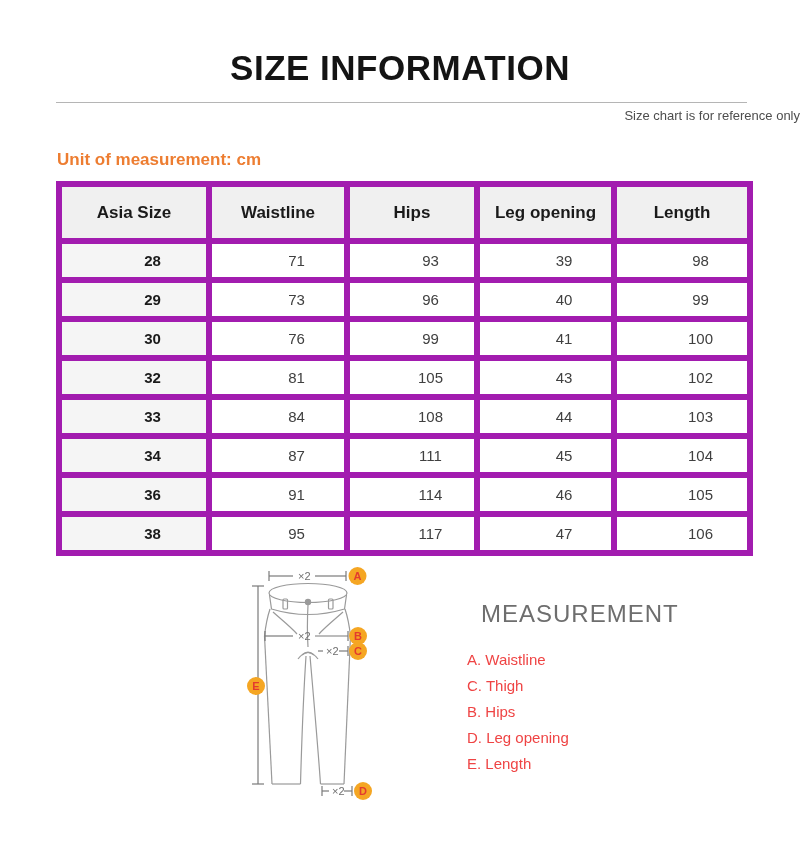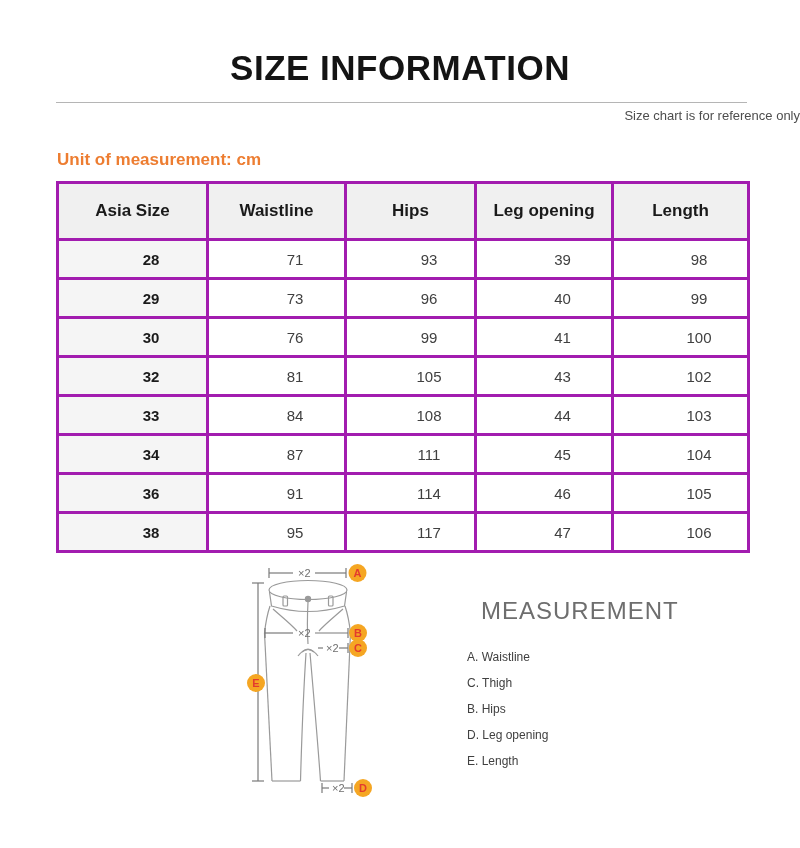--- a/index.html
+++ b/index.html
@@ -45,21 +45,21 @@
     width: 691px;
     border-collapse: collapse;
     table-layout: fixed;
   }
   .size-table col.c0 { width: 150px; }
   .size-table col.c1 { width: 138px; }
   .size-table col.c2 { width: 130px; }
   .size-table col.c3 { width: 137px; }
   .size-table col.c4 { width: 136px; }
   .size-table th, .size-table td {
-    border: 3px solid #a21caf;
+    border: 6px solid #a21caf;
     text-align: center;
     vertical-align: middle;
     padding: 0;
   }
   .size-table th {
     height: 57px;
     background: #f0f0f0;
     font-size: 17px;
     font-weight: bold;
     color: #1a1a1a;
@@ -98,23 +98,23 @@
     font-weight: normal;
     letter-spacing: 1px;
     color: #6e6e6e;
   }
   .measurement-list {
     list-style: none;
     margin: 19px 0 0 2px;
     padding: 0;
   }
   .measurement-list li {
-    font-size: 12px;
+    font-size: 15px;
     line-height: 26px;
-    color: #404040;
+    color: #ef4444;
   }
   svg text.x2 {
     font-family: "Liberation Sans", "DejaVu Sans", sans-serif;
     font-size: 11px;
     fill: #6f6f6f;
   }
   svg text.badge-letter {
     font-family: "Liberation Sans", "DejaVu Sans", sans-serif;
     font-size: 11px;
     font-weight: bold;

